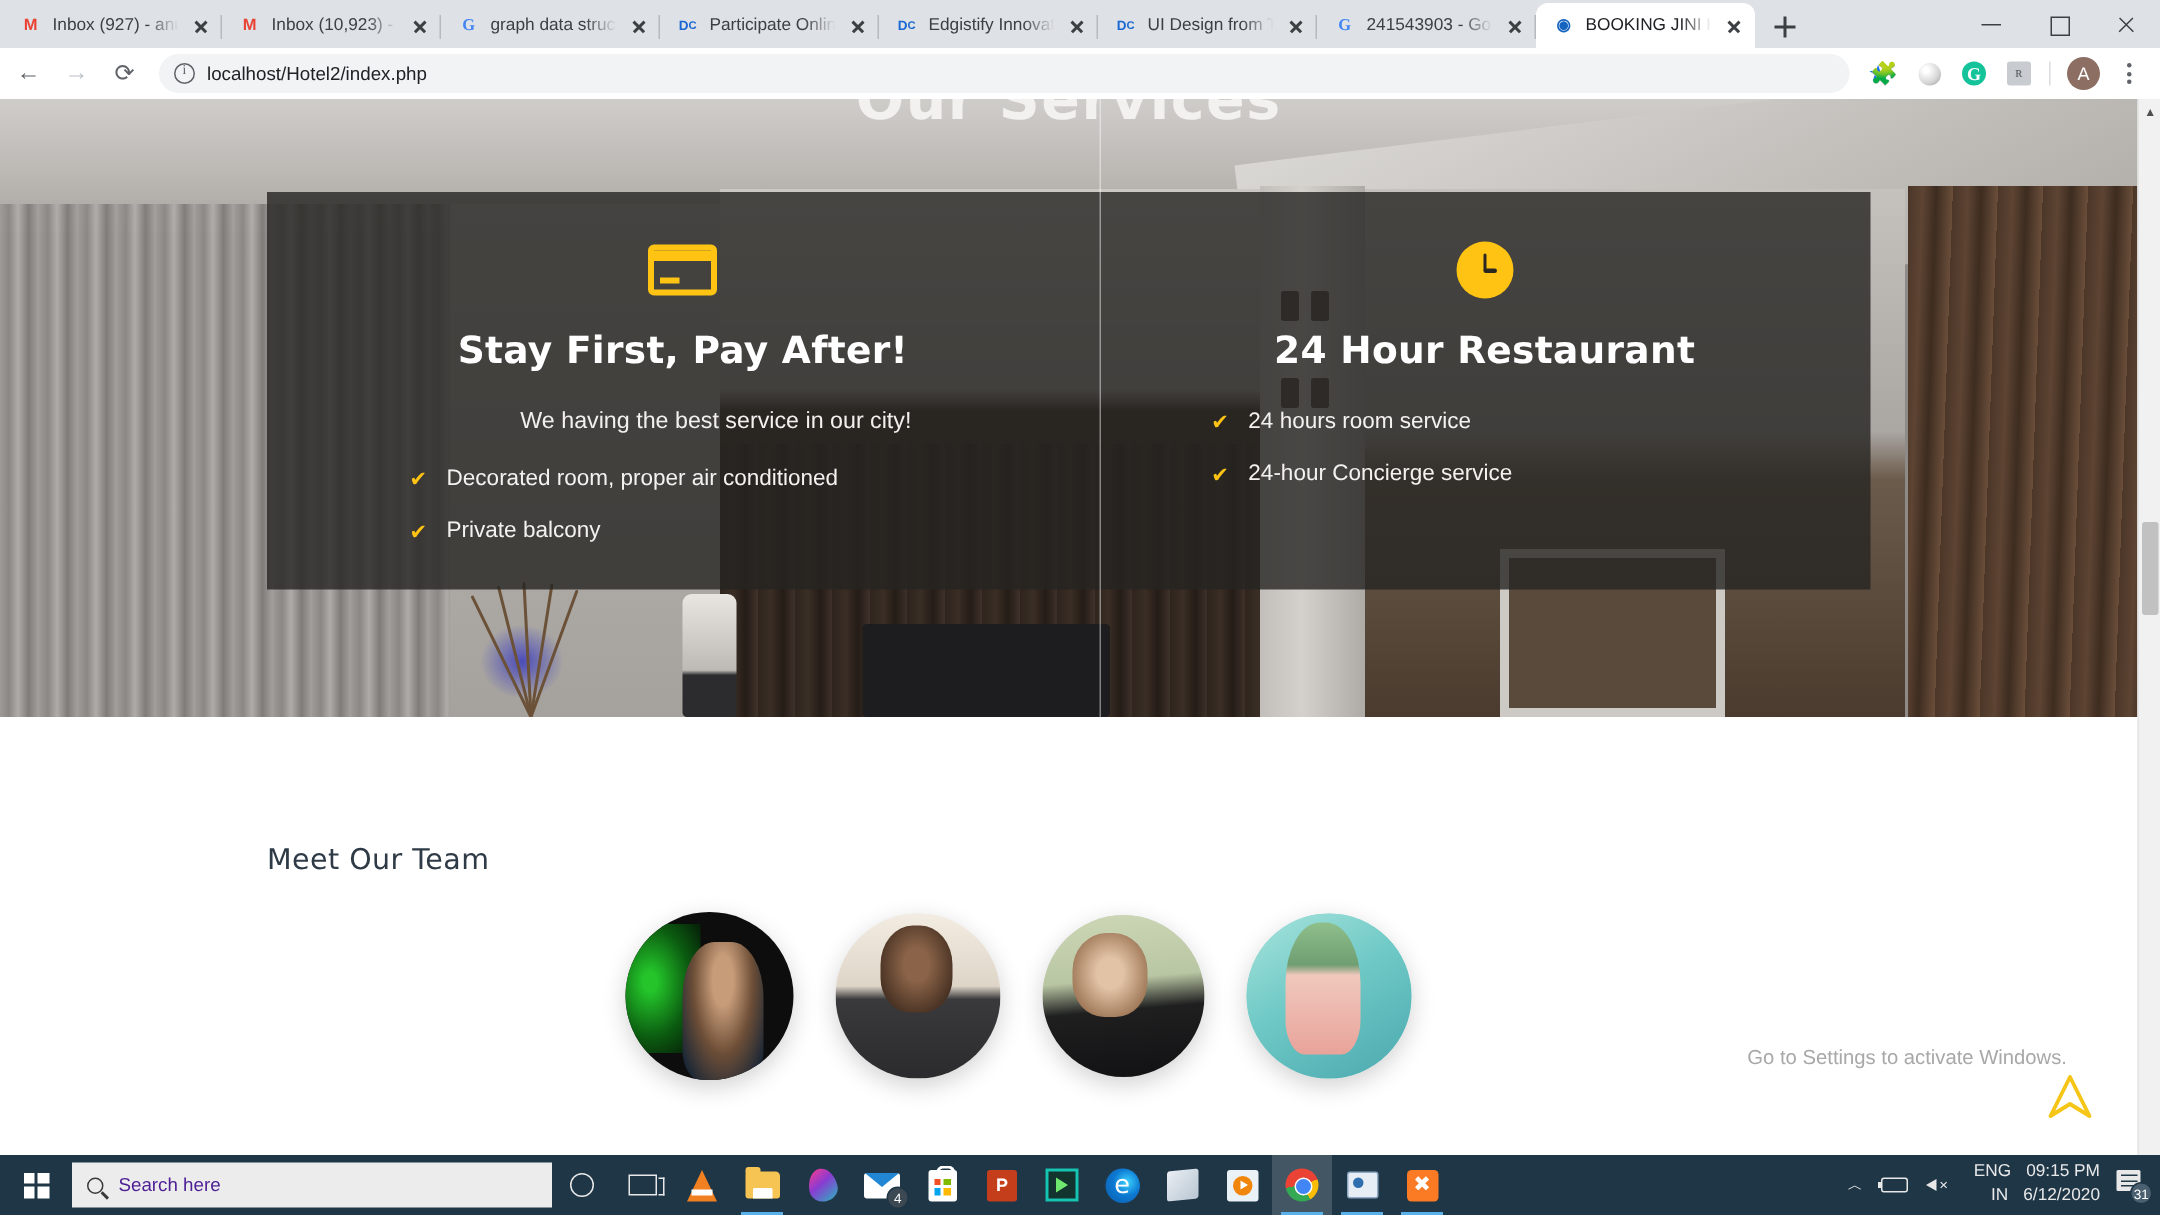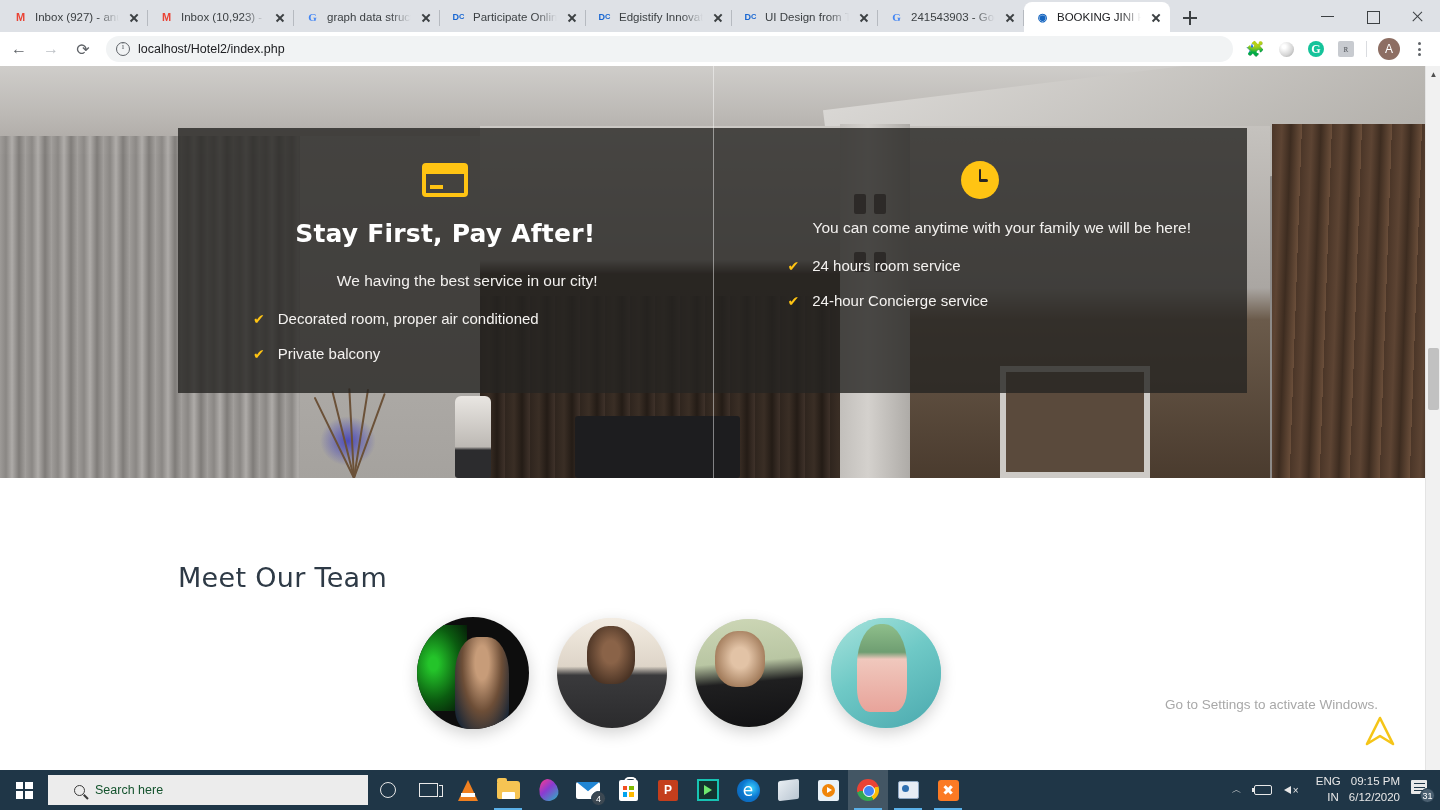--- a/index.html
+++ b/index.html
@@ -216,21 +216,21 @@
     position:absolute; left:320px; top:350px; width:56px; height:50px;
     background: radial-gradient(ellipse at center, rgba(60,60,190,.85), rgba(40,40,140,0) 70%);
   }
 
   .services-overlay {
     position: absolute; left: 178px; top: 62px; width: 1069px; height: 265px;
     background: rgba(38,36,34,.80);
     display: flex;
   }
   .service-card {
-    flex: 1 1 50%; padding: 30px 0 0 0; position: relative;
+    flex: 1 1 50%; padding: 30px 0 0 0; position: relative; margin-left: 20px;
   }
   .service-card + .service-card::before {
     content:""; position:absolute; left:0; top:-62px; bottom:-85px; width:1px;
     background: rgba(255,255,255,.45);
   }
   .svc-icon {
     height: 44px; display: flex; align-items: center; justify-content: center;
     margin-bottom: 17px;
   }
   .icon-card {
@@ -273,21 +273,21 @@
     position: absolute; left: 0; right: 0; top: -22px; text-align: center;
     color: #f3f1ef; font-size: 38px; font-weight: bold; letter-spacing: 1px;
     font-family: "DejaVu Sans", sans-serif; z-index: 3;
   }
 
   
   .team-section {
     position: relative; width: 1425px; background: #fff; padding-top: 84px;
   }
   .team-heading {
-    margin-left: 178px; font-size: 27px; color: #2e3a46; font-weight: normal;
+    margin-left: 178px; font-size: 19px; color: #2e3a46; font-weight: normal;
     font-family: "DejaVu Sans", sans-serif; letter-spacing: .3px;
   }
   .team-row {
     display: flex; align-items: center; gap: 28px;
     margin-top: 24px; padding-left: 417px;
   }
   .member {
     border-radius: 50%; overflow: hidden;
     box-shadow: 0 5px 16px rgba(0,0,0,.18);
     position: relative; flex: 0 0 auto;
@@ -350,21 +350,21 @@
     background: #1f3647; display: flex; align-items: center; z-index: 60;
   }
   .start-btn {
     width: 48px; height: 40px; display: flex; align-items: center; justify-content: center;
   }
   .win-logo { width: 17px; height: 17px; display: grid;
     grid-template-columns: 1fr 1fr; grid-template-rows: 1fr 1fr; gap: 2px; }
   .win-logo i { background: #fff; display: block; }
   .tb-search {
     width: 320px; height: 30px; background: #ececec; display: flex;
-    align-items: center; gap: 10px; padding-left: 26px; color: #14532d; font-size: 12.5px;
+    align-items: center; gap: 10px; padding-left: 10px; color: #4c1d95; font-size: 12.5px;
   }
   .mag {
     width: 11px; height: 11px; border: 1.6px solid #3a3a3a; border-radius: 50%;
     position: relative; flex: 0 0 11px;
   }
   .mag::after {
     content:""; position:absolute; right:-5px; bottom:-3px; width:6px; height:1.6px;
     background:#3a3a3a; transform: rotate(45deg);
   }
   .tb-app {
@@ -597,20 +597,21 @@
           <i style="top:70px"></i>
             <i style="top:70px;left:34px"></i>
           <i style="top:128px"></i>
             <i style="top:128px;left:34px"></i>
         </div>
         <div class="hp-right"></div>
         <div class="hp-doorframe"></div>
         <div class="hp-wood-right"></div>
       </div>
 
+      <div class="hero-title">Our Services</div>
 
       <div class="services-overlay">
 
         <div class="service-card">
           <div class="svc-icon">
             <span class="icon-card"></span>
           </div>
           <div class="svc-title">Stay First, Pay After!</div>
           <div class="svc-sub">We having the best service in our city!</div>
           <ul class="svc-list">
@@ -622,21 +623,21 @@
               <span class="tick">✔</span>
               <span>Private balcony</span>
             </li>
           </ul>
         </div>
 
         <div class="service-card">
           <div class="svc-icon">
             <span class="icon-clock"></span>
           </div>
-          <div class="svc-sub">You can come anytime with your family we will be here!</div>
+          <div class="svc-title">24 Hour Restaurant</div>
           <ul class="svc-list">
             <li>
               <span class="tick">✔</span>
               <span>24 hours room service</span>
             </li>
             <li>
               <span class="tick">✔</span>
               <span>24-hour Concierge service</span>
             </li>
           </ul>

